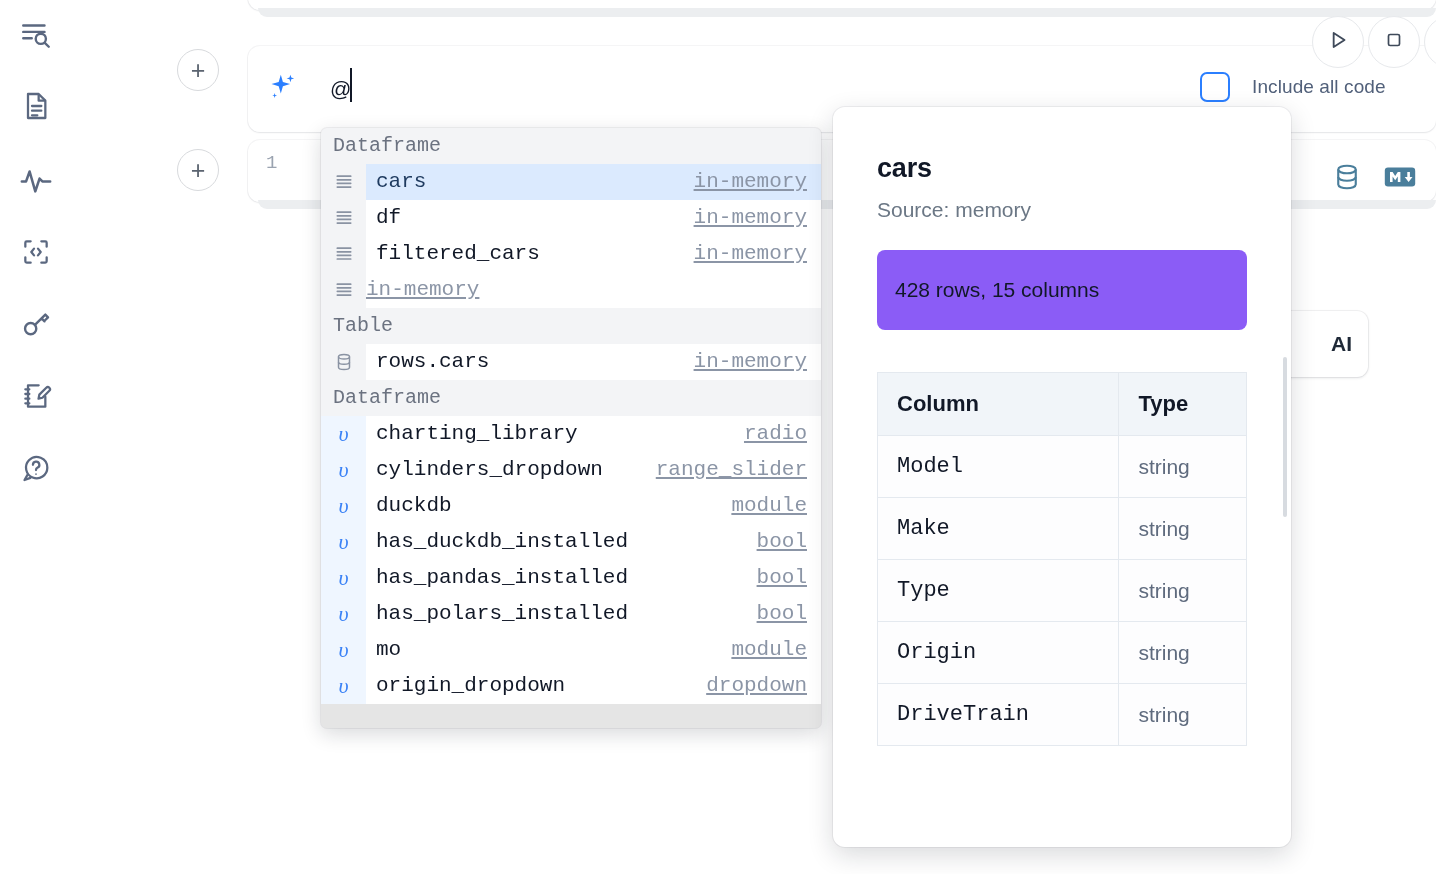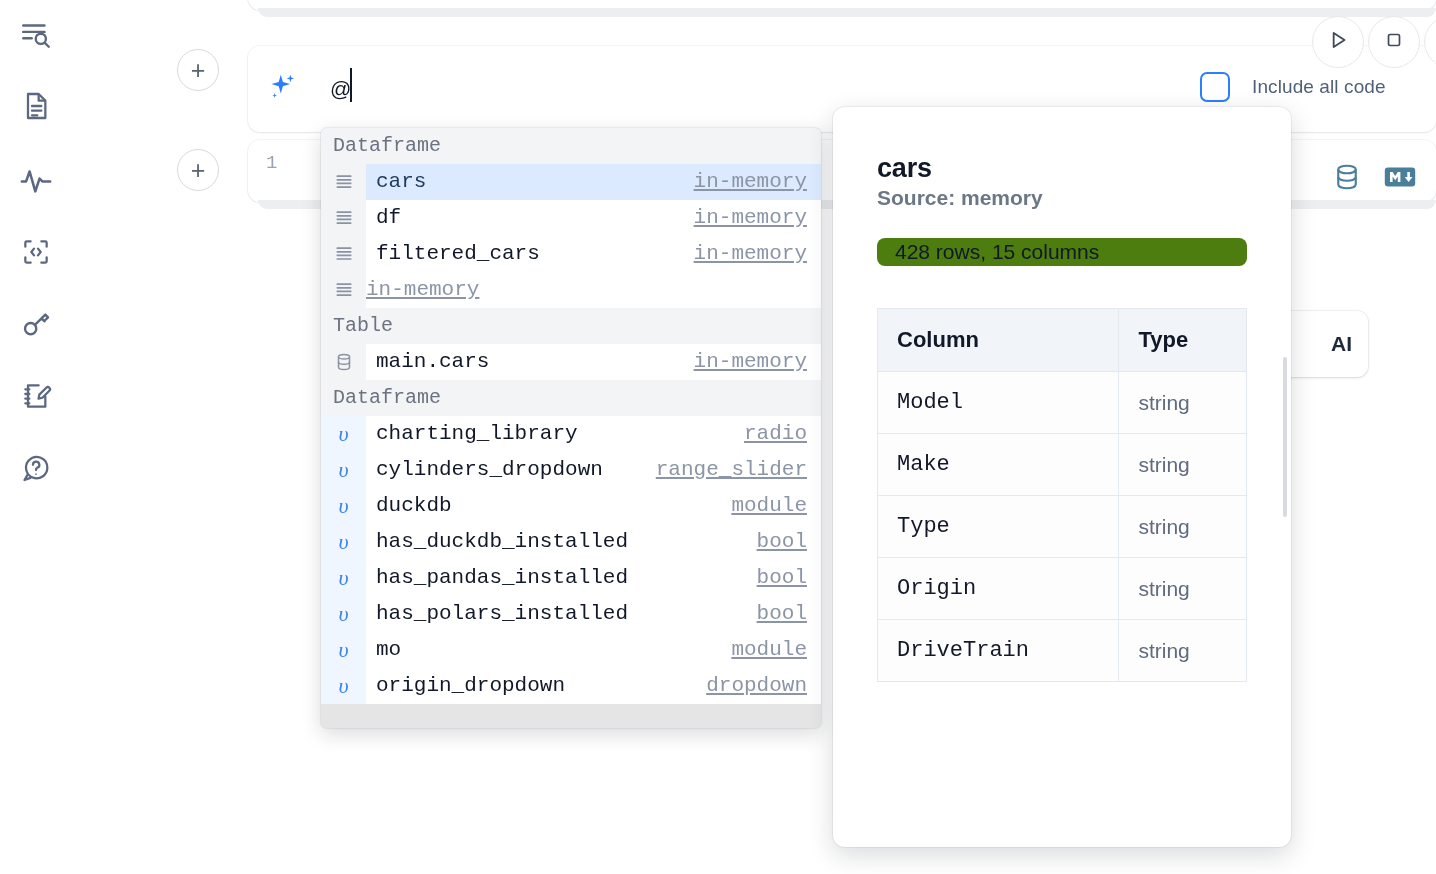--- a/index.html
+++ b/index.html
@@ -106,24 +106,24 @@
   .ac-meta { color: #8b95a6; padding-right: 14px; height: 36px; line-height: 36px; white-space: nowrap; text-decoration: underline; }
 
   
   .detail {
     position: absolute; left: 833px; top: 107px; width: 458px; height: 740px;
     background: #fff; border-radius: 12px; overflow: hidden;
     box-shadow: 0 8px 26px rgba(16,24,40,.16), 0 0 0 1px rgba(16,24,40,.06);
     padding: 46px 44px 0 44px;
   }
   .d-title { font-size: 27px; font-weight: 700; color: #111827; letter-spacing: -.2px; }
-  .d-source { margin-top: 2px; font-size: 21px; color: #6b7785; font-weight: bold; }
+  .d-source { margin-top: 14px; font-size: 21px; color: #6b7785; }
   .d-badge {
-    margin-top: 28px; background: #4d7c0f; border-radius: 8px;
-    padding: 2px 18px; font-size: 21px; color: #111827;
+    margin-top: 28px; background: #8b5cf6; border-radius: 8px;
+    padding: 28px 18px; font-size: 21px; color: #111827;
   }
   .d-table { margin-top: 42px; width: 100%; border-collapse: collapse; }
   .d-table th, .d-table td {
     border: 1px solid #e4e9ef; text-align: left; padding: 18px 19px;
   }
   .d-table th { background: #f1f5f9; font-weight: 700; font-size: 22px; color: #111827; }
   .d-table td.col { font-family: "Liberation Mono", monospace; font-size: 22px; color: #111827; background: #fdfdfe; }
   .d-table td.typ { font-size: 21px; color: #5f6b7e; background: #fdfdfe; }
   .d-scroll {
     position: absolute; right: 4px; top: 250px; width: 4px; height: 160px;
@@ -311,21 +311,21 @@
       </div>
       <div class="ac-group">Table</div>
       <div class="ac-item">
         <span class="ac-gutter">
           <svg width="20" height="20" viewBox="0 0 24 24" fill="none" stroke="currentColor" stroke-width="1.8">
             <ellipse cx="12" cy="5.6" rx="6.6" ry="2.7"></ellipse>
             <path d="M5.4 5.6v12.8c0 1.5 3 2.7 6.6 2.7s6.6-1.2 6.6-2.7V5.6"></path>
             <path d="M5.4 12c0 1.5 3 2.7 6.6 2.7s6.6-1.2 6.6-2.7"></path>
           </svg>
         </span>
-        <span class="ac-name">main.cars</span>
+        <span class="ac-name">rows.cars</span>
         <span class="ac-meta">in-memory</span>
       </div>
       <div class="ac-group">Dataframe</div>
       <div class="ac-item">
         <span class="ac-gutter var">υ</span>
         <span class="ac-name">charting_library</span>
         <span class="ac-meta">radio</span>
       </div>
       <div class="ac-item">
         <span class="ac-gutter var">υ</span>

